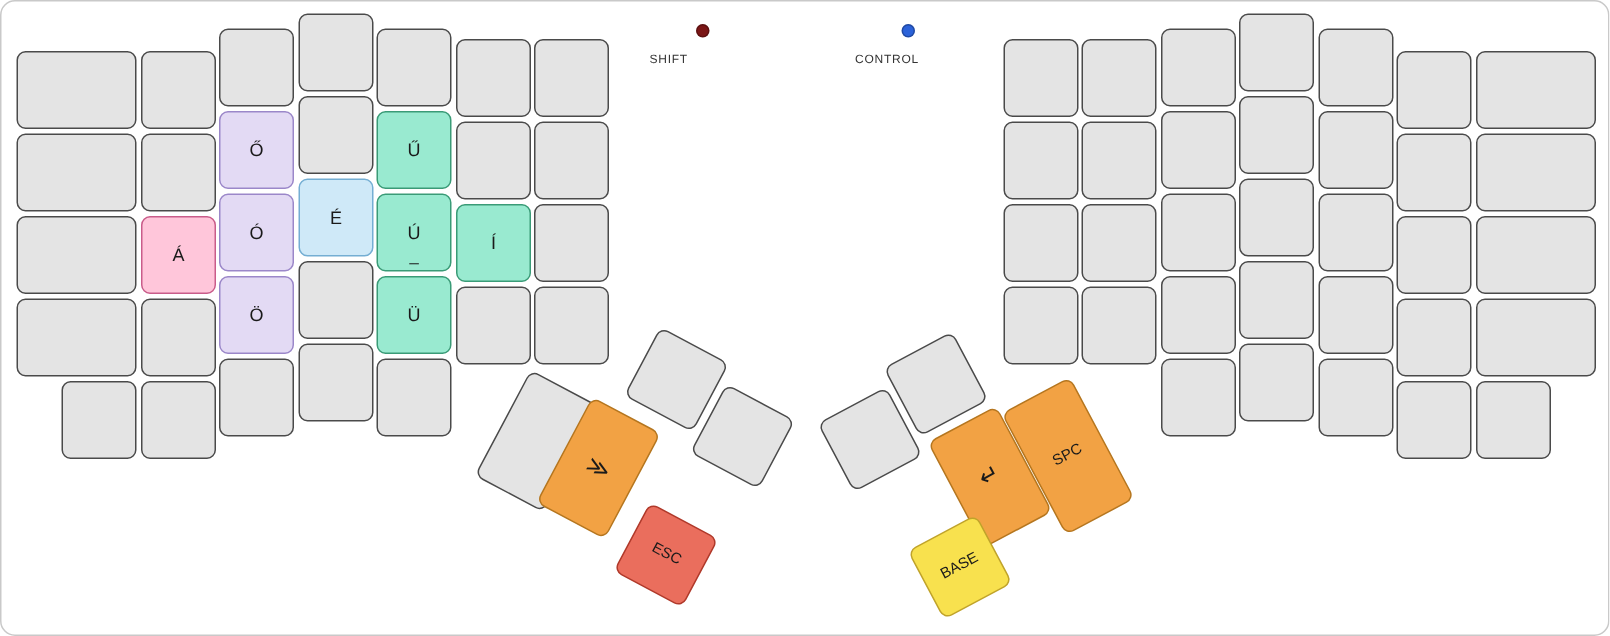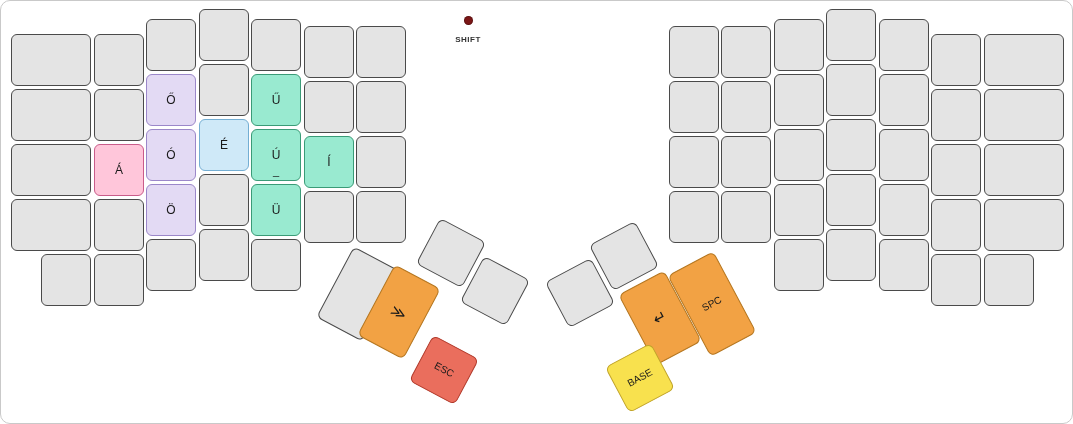--- a/index.html
+++ b/index.html
@@ -1,36 +1,40 @@
 <!DOCTYPE html>
 <html><head>
 <meta charset="utf-8">
 <style>
   html,body{margin:0;padding:0;background:#ffffff;font-family:"Liberation Sans",sans-serif;}
   .board{position:relative;width:1073px;height:424px;background:#ffffff;
          border:1px solid #c9c9c9;border-radius:10px;box-sizing:border-box;}
   .legend{position:absolute;left:0;top:0;width:100%;height:60px;}
-  .legend-item{position:absolute;top:15px;width:70px;text-align:center;font-weight:bold;}
+  .legend-item{position:absolute;top:15px;width:70px;}
   .dot{display:block;margin:0 auto;width:9px;height:9px;border-radius:50%;background:#999;
        box-shadow:0 0 0 1px rgba(0,0,0,0.25) inset;}
   .legend-label{display:block;margin-top:10px;font-size:8px;letter-spacing:0.5px;color:#333;}
   .key{position:absolute;box-sizing:border-box;border:1px solid #4a4a4a;border-radius:6px;
        display:flex;align-items:center;justify-content:center;transform-origin:center center;}
   .key-label{font-size:12px;color:#1a1a1a;line-height:1;user-select:none;}
   .key-sub{position:absolute;bottom:7px;left:0;right:0;text-align:center;
            font-size:11px;color:#1a1a1a;line-height:0.4;}
 </style>
 </head>
 <body>
 
 <div class="board">
   <div class="legend">
     <div class="legend-item" style="left:432px">
       <span class="dot" style="background: rgb(123, 22, 22);"></span>
       <span class="legend-label">SHIFT</span>
+    </div>
+    <div class="legend-item" style="left:569px">
+      <span class="dot" style="background: rgb(43, 98, 217);"></span>
+      <span class="legend-label">CONTROL</span>
     </div>
   </div>
   <div class="keys" id="keys">
       <div class="key" style="left: 10px; top: 33px; width: 80px; height: 52px; background: rgb(228, 228, 228); border-color: rgb(74, 74, 74);"></div>
       <div class="key" style="left: 10px; top: 88px; width: 80px; height: 52px; background: rgb(228, 228, 228); border-color: rgb(74, 74, 74);"></div>
       <div class="key" style="left: 10px; top: 143px; width: 80px; height: 52px; background: rgb(228, 228, 228); border-color: rgb(74, 74, 74);"></div>
       <div class="key" style="left: 10px; top: 198px; width: 80px; height: 52px; background: rgb(228, 228, 228); border-color: rgb(74, 74, 74);"></div>
       <div class="key" style="left: 40px; top: 253px; width: 50px; height: 52px; background: rgb(228, 228, 228); border-color: rgb(74, 74, 74);"></div>
       <div class="key" style="left: 93px; top: 33px; width: 50px; height: 52px; background: rgb(228, 228, 228); border-color: rgb(74, 74, 74);"></div>
       <div class="key" style="left: 93px; top: 88px; width: 50px; height: 52px; background: rgb(228, 228, 228); border-color: rgb(74, 74, 74);"></div>

